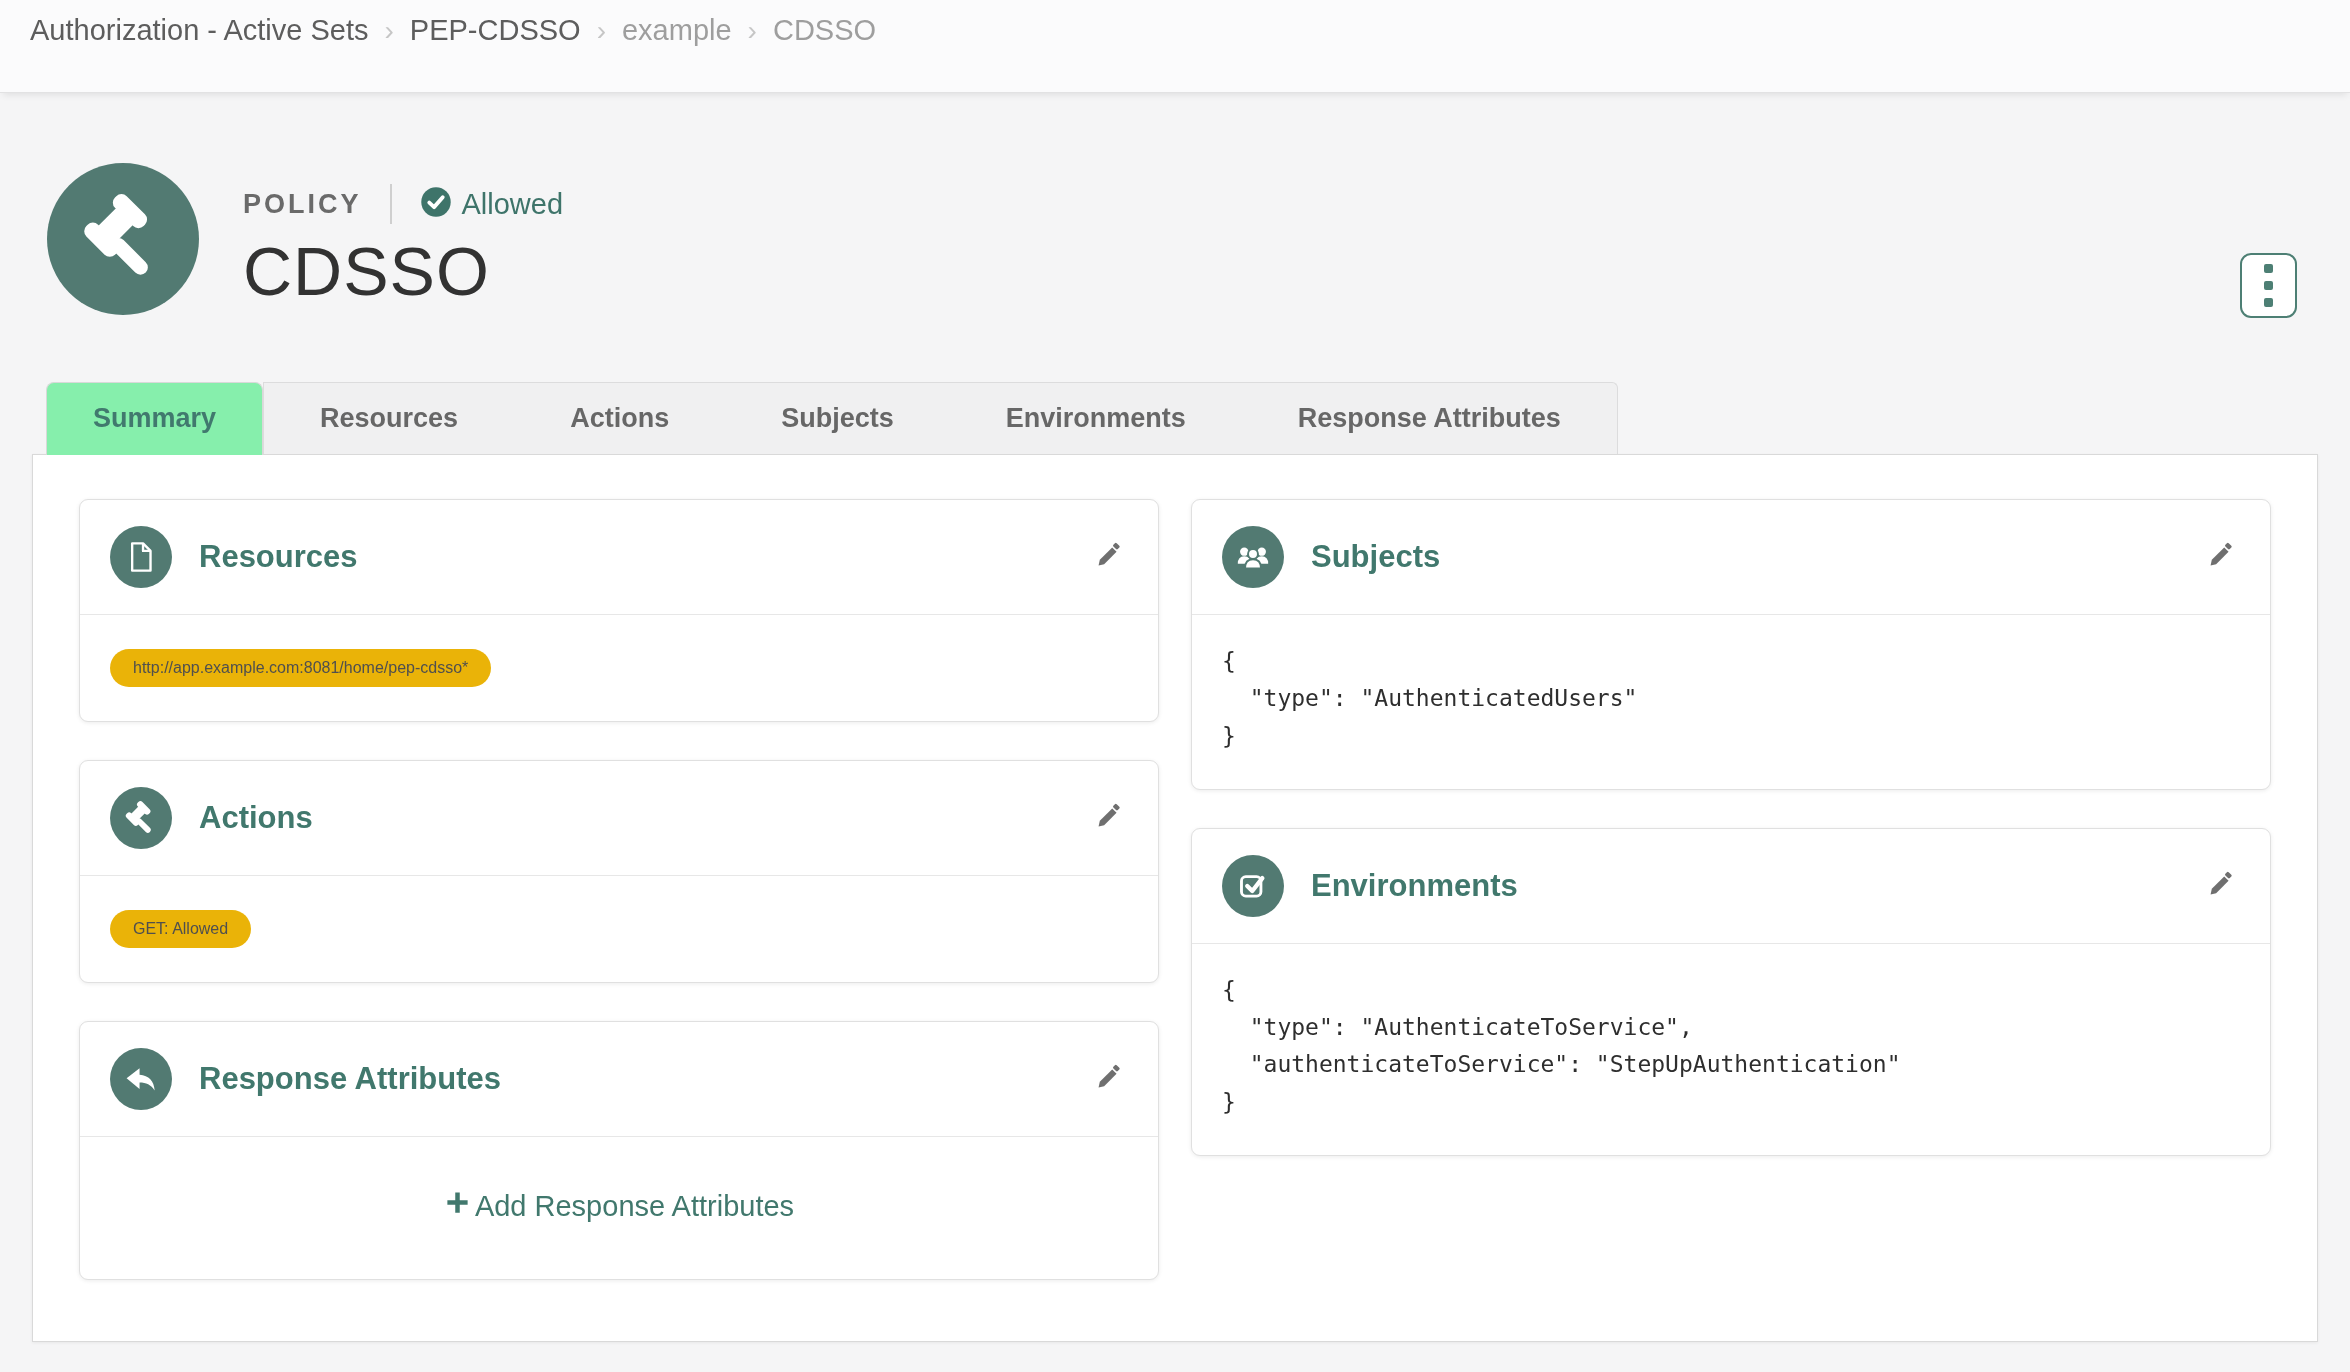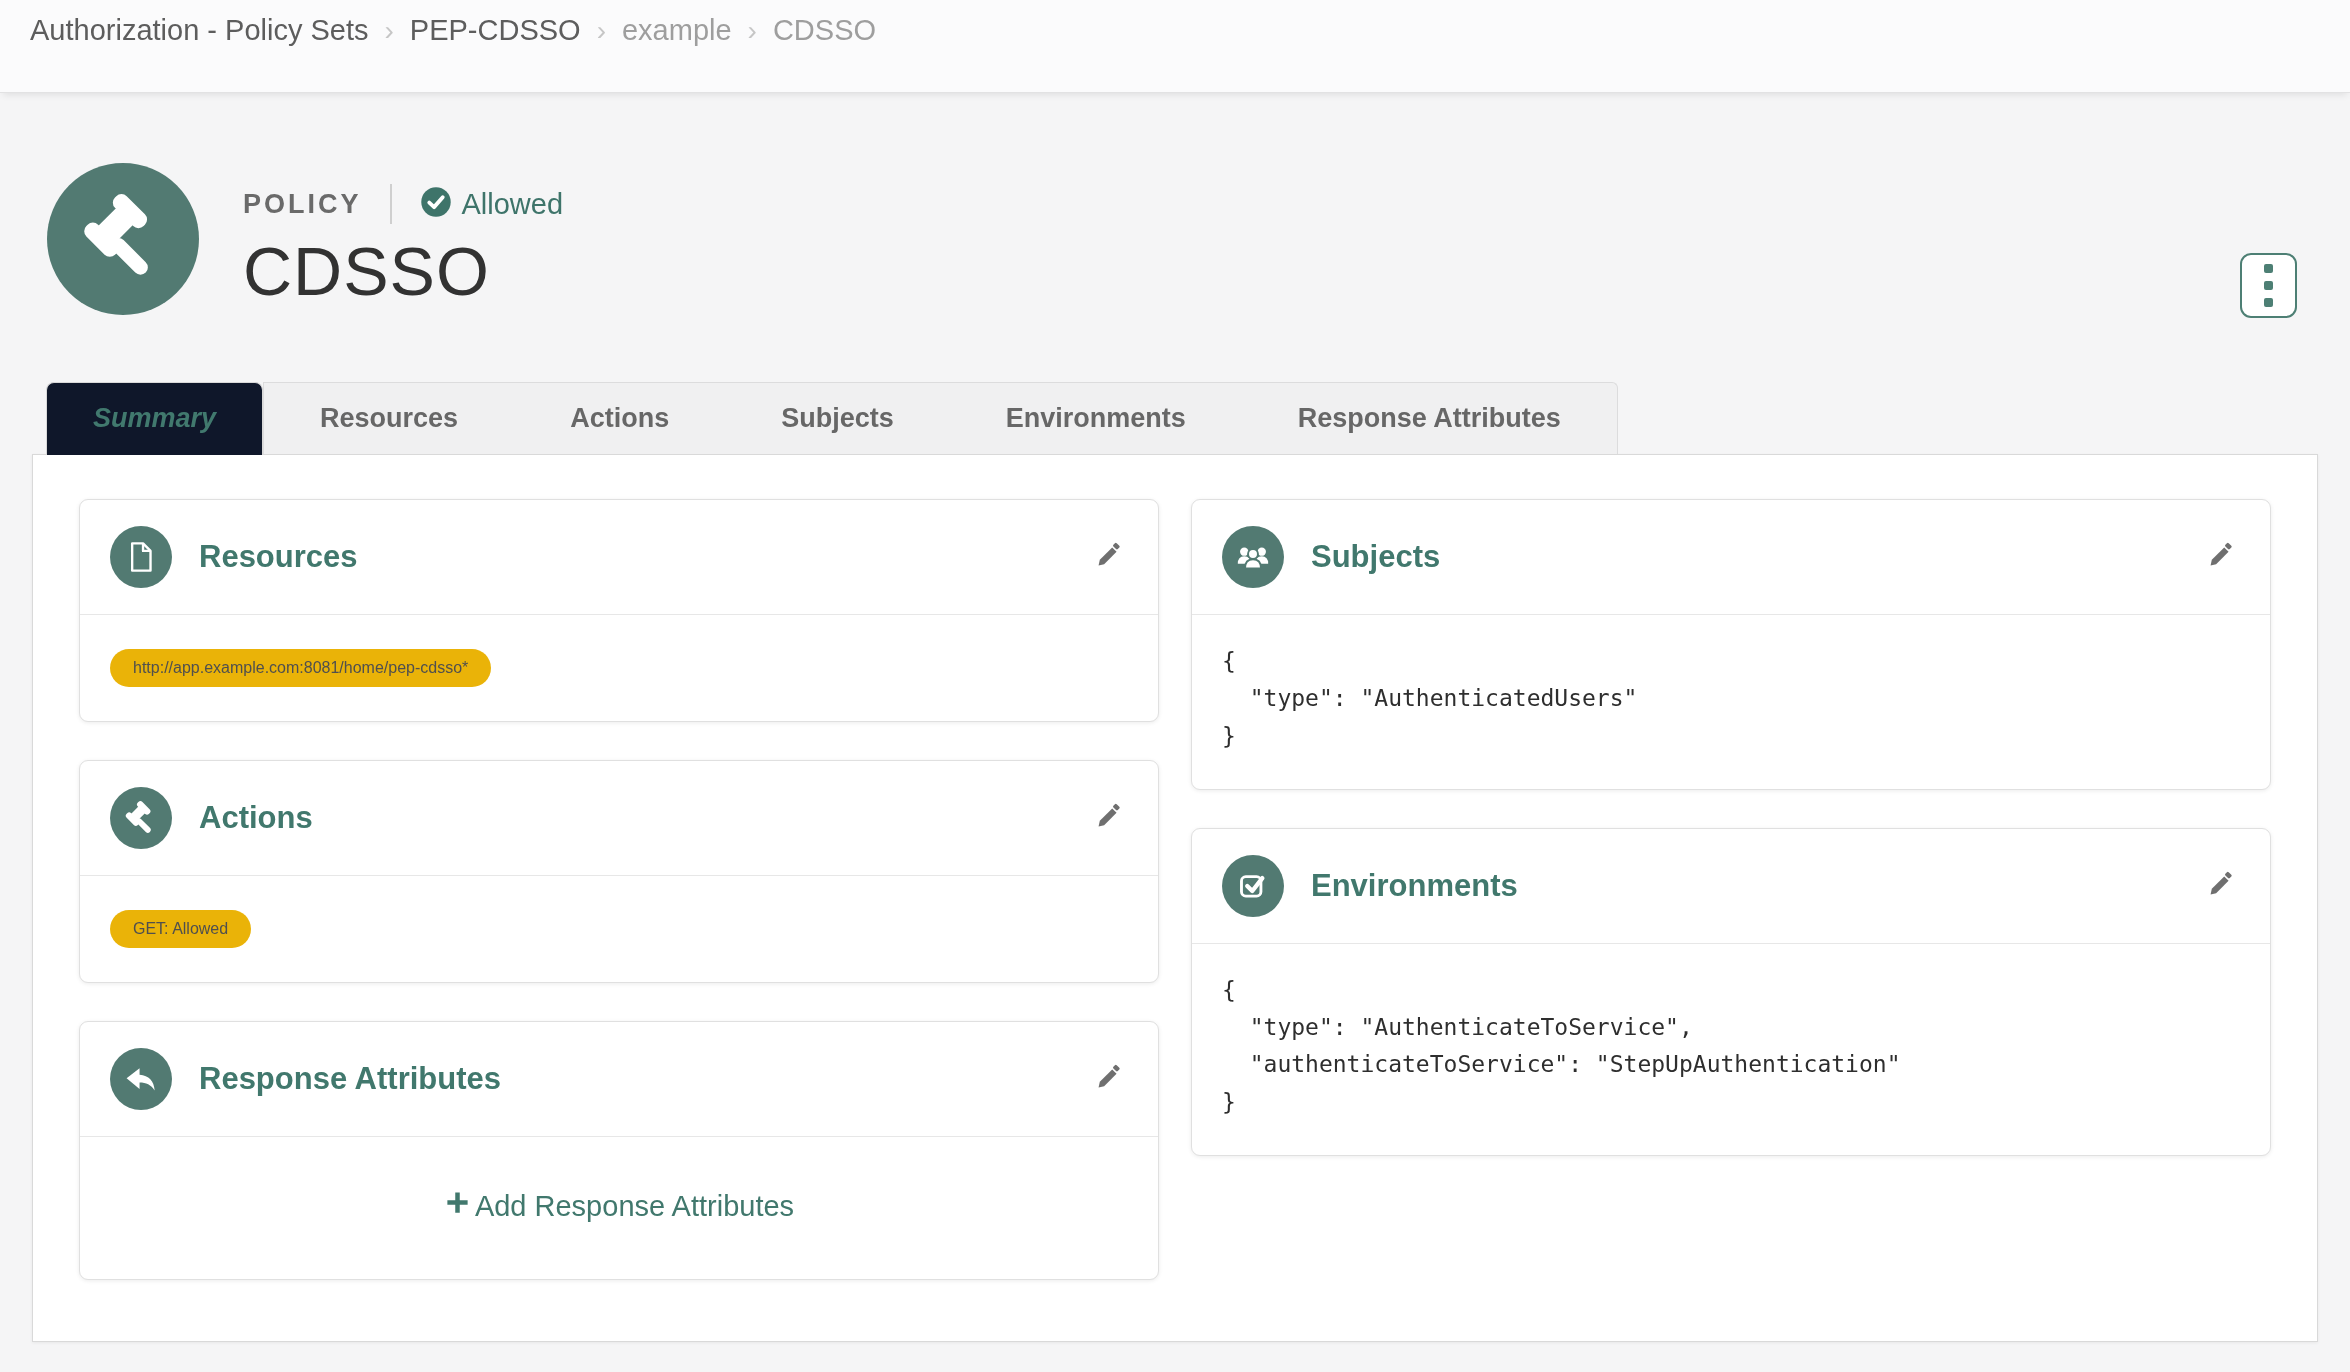--- a/index.html
+++ b/index.html
@@ -91,28 +91,27 @@
     align-items: stretch;
   }
   .tab {
     font-size: 27px;
     font-weight: bold;
     padding: 20px 46px;
     cursor: pointer;
     white-space: nowrap;
   }
   .tab.active {
-    background: #0f172a;
+    background: #86efac;
     color: #41796e;
     border: 1px solid #d9d9d9;
     border-bottom: none;
     border-radius: 8px 8px 0 0;
     margin-bottom: -1px;
     padding-bottom: 21px;
-    font-style: italic;
   }
   .tab-strip {
     display: flex;
     background: #f0f0f1;
     border: 1px solid #dcdcdd;
     border-bottom: none;
     border-radius: 0 6px 0 0;
   }
   .tab-strip .tab { color: #676767; padding: 20px 56px; }
 
@@ -195,21 +194,21 @@
     background: transparent;
     border: none;
     width: 100%;
   }
 </style>
 </head>
 <body>
 
 <header class="topbar">
   <nav class="breadcrumb">
-    <a class="crumb">Authorization - Policy Sets</a>
+    <a class="crumb">Authorization - Active Sets</a>
     <span class="crumb-sep">›</span>
     <a class="crumb">PEP-CDSSO</a>
     <span class="crumb-sep">›</span>
     <a class="crumb muted">example</a>
     <span class="crumb-sep">›</span>
     <span class="crumb muted">CDSSO</span>
   </nav>
 </header>
 
 <section class="policy-header">

